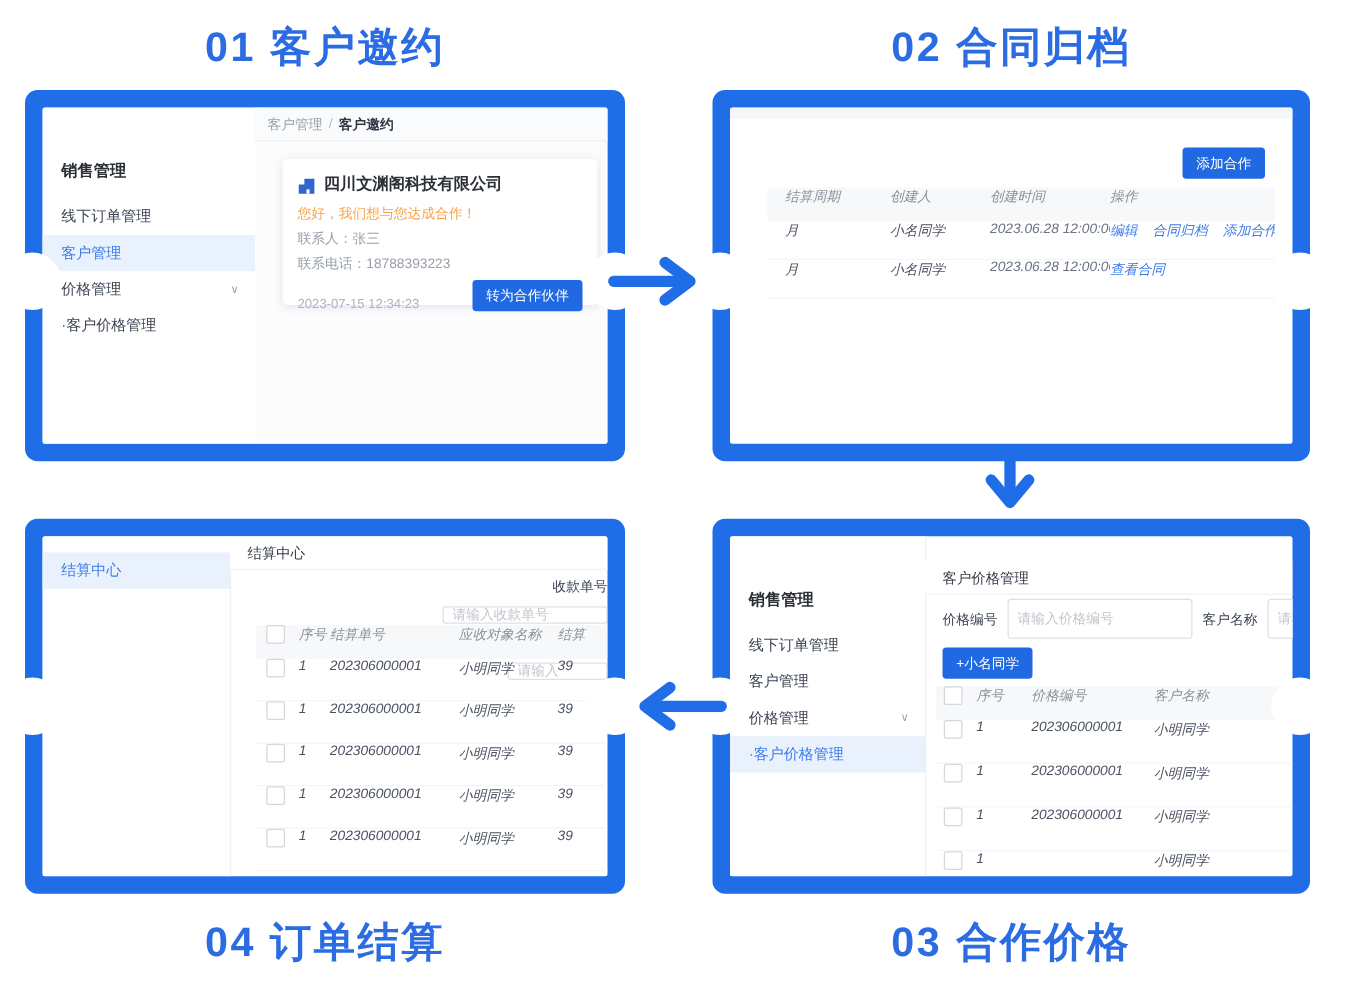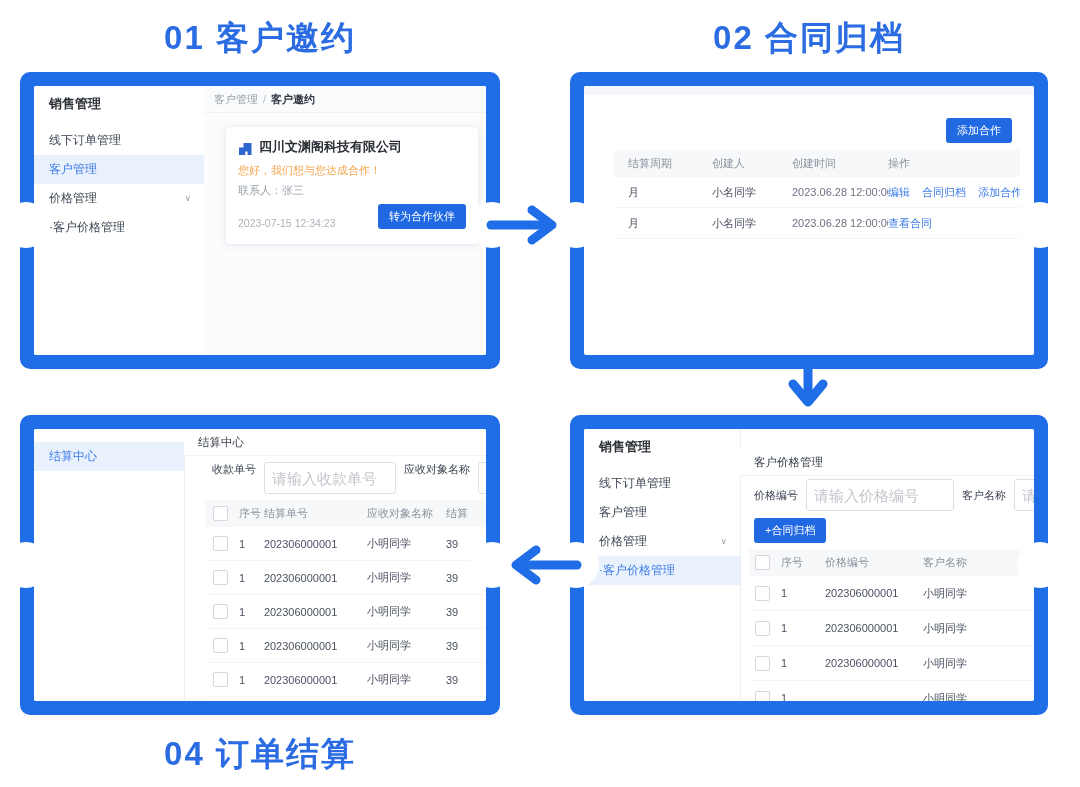--- a/index.html
+++ b/index.html
@@ -10,21 +10,21 @@
 
   .panel{position:absolute;background:#1f6ee8;border-radius:10px;}
   .panel-body{position:absolute;left:14px;top:14px;right:14px;bottom:14px;background:#fff;overflow:hidden;border-radius:2px;}
 
   .notch{position:absolute;width:46px;height:46px;background:#fff;border-radius:50%;z-index:6;}
   .arrow{position:absolute;z-index:7;}
   .arrow polyline,.arrow line{stroke:#1f6ee8;stroke-width:9;fill:none;stroke-linecap:round;stroke-linejoin:round;}
 
   
   .sb{position:absolute;top:0;bottom:0;left:0;background:#fff;border-right:1px solid #eef0f3;}
-  .sb-h{padding:9px 0 0 15px;font-size:13px;font-weight:bold;color:#2b2f36;white-space:nowrap;}
+  .sb-h{padding:9px 0 0 15px;font-size:13px;font-weight:bold;color:#2b2f36;white-space:nowrap;margin-top:33px;}
   .sb-list{margin-top:13px;}
   .sb-item{height:29px;line-height:29px;padding-left:15px;font-size:12px;color:#3c4453;position:relative;white-space:nowrap;cursor:pointer;}
   .sb-item.active{background:#e9f1fd;color:#3e7ce8;}
   .sb-chev{position:absolute;right:13px;top:0;color:#9aa3af;font-size:9px;}
 
   .main{position:absolute;top:0;bottom:0;right:0;}
 
   .crumb-bar{position:absolute;left:0;right:0;top:0;height:26px;background:#fafbfc;border-bottom:1px solid #f1f2f4;display:flex;align-items:center;padding-left:10px;font-size:11px;}
   .crumb-parent{color:#98a0ab;cursor:pointer;}
   .crumb-sep{color:#b6bcc4;margin:0 5px;}
@@ -34,39 +34,40 @@
 
   .card{position:absolute;background:#fff;border-radius:4px;box-shadow:0 1px 8px rgba(30,60,120,0.12);padding:11px 12px;}
   .card-company{display:flex;align-items:flex-end;gap:6px;font-size:13px;font-weight:bold;color:#2b2f36;}
   .card-greet{margin-top:7px;font-size:11px;color:#f5a44c;}
   .card-line{margin-top:5px;font-size:11px;color:#9aa1ab;}
   .card-foot{margin-top:6px;display:flex;align-items:flex-end;justify-content:space-between;}
   .card-time{font-size:10.5px;color:#adb3bc;}
 
   .btn{display:inline-flex;align-items:center;justify-content:center;background:#2169e2;color:#fff;font-size:11px;border:none;border-radius:3px;padding:5px 11px;cursor:pointer;white-space:nowrap;}
 
-  .inp{height:32px;border:1px solid #dde1e7;border-radius:3px;font-size:15px;padding:0 7px;color:#333;background:#fff;box-sizing:border-box;}
+  .inp{height:32px;border:1px solid #dde1e7;border-radius:3px;font-size:11px;padding:0 7px;color:#333;background:#fff;box-sizing:border-box;}
   .inp::placeholder{color:#c2c6cc;}
   .f-label{font-size:11px;color:#3c4453;white-space:nowrap;}
 
   .tbl{position:absolute;}
-  .t-row{display:flex;align-items:center;font-size:11px;color:#4a5160;border-bottom:1px solid #f4f5f7;white-space:nowrap;}
+  .t-row{display:flex;font-size:11px;color:#4a5160;border-bottom:1px solid #f4f5f7;white-space:nowrap;font-style:italic;}
   .t-head{background:#f7f8fa;color:#8a919c;border-bottom:none;}
   .cb{flex:none;width:13px;height:13px;border:1px solid #d4d7de;border-radius:2px;background:#fff;cursor:pointer;}
   .lnk{color:#3e7ce8;cursor:pointer;margin-right:9px;}
   .cell{overflow:hidden;}
 </style>
 </head>
 <body>
 
 <div class="stage">
 
   <div class="big-title" style="left:20px;top:16px;width:480px;">01 客户邀约</div>
   <div class="big-title" style="left:570px;top:16px;width:478px;">02 合同归档</div>
   <div class="big-title" style="left:20px;top:732px;width:480px;">04 订单结算</div>
+  <div class="big-title" style="left:570px;top:732px;width:478px;">03 合作价格</div>
 
   <div class="panel" style="left:20px;top:72px;width:480px;height:297px;">
     <div class="panel-body">
       <div class="sb" style="width:170px;">
         <div class="sb-h">销售管理</div>
         <div class="sb-list">
           <div class="sb-item">线下订单管理</div>
           <div class="sb-item active">客户管理</div>
           <div class="sb-item">
             <span>价格管理</span>
@@ -84,20 +85,21 @@
         <div class="card" style="left:22px;top:41px;right:8px;height:95px;">
           <div class="card-company">
             <svg width="15" height="14" viewBox="0 0 15 14">
                 <path d="M1 13 V5.5 h4.5 V1 h8 v12 z" fill="#2f66d0"></path>
                 <rect x="7.2" y="9.5" width="2.4" height="3.5" fill="#ffffff"></rect>
               </svg>
             <span>四川文渊阁科技有限公司</span>
           </div>
           <div class="card-greet">您好，我们想与您达成合作！</div>
           <div class="card-line">联系人：张三</div>
+          <div class="card-line">联系电话：18788393223</div>
           <div class="card-foot">
             <span class="card-time">2023-07-15 12:34:23</span>
             <button class="btn">转为合作伙伴</button>
           </div>
         </div>
       </div>
     </div>
   </div>
 
   <div class="panel" style="left:570px;top:72px;width:478px;height:297px;">
@@ -149,21 +151,21 @@
         </div>
       </div>
       <div class="main" style="left:156px;margin-top:20px;">
         <div class="title-bar">客户价格管理</div>
         <div style="position:absolute;left:14px;top:34px;right:0;height:24px;display:flex;align-items:center;gap:8px;">
           <span class="f-label">价格编号</span>
           <input class="inp" style="width: 148px;" placeholder="请输入价格编号">
           <span class="f-label">客户名称</span>
           <input class="inp" style="width: 110px;" placeholder="请输入">
         </div>
-        <button class="btn" style="position:absolute;left:14px;top:69px;">+合同归档</button>
+        <button class="btn" style="position:absolute;left:14px;top:69px;">+小名同学</button>
         <div class="tbl" style="left:9px;right:0;top:100px;">
           <div class="t-row t-head" style="height:27px;padding-left:6px;">
             <span class="cb" style="visibility:hidden;"></span>
             <span class="cb" style="margin-right:0;position:absolute;left:6px;"></span>
             <div class="cell" style="width:44px;margin-left:11px;">序号</div>
             <div class="cell" style="width:98px;">价格编号</div>
             <div class="cell" style="flex:1;">客户名称</div>
           </div>
           <div class="t-row" style="height:34px;padding-left:6px;">
             <span class="cb"></span>
@@ -196,21 +198,21 @@
 
   <div class="panel" style="left:20px;top:415px;width:480px;height:300px;">
     <div class="panel-body">
       <div class="sb" style="width:150px;">
         <div class="sb-list">
           <div class="sb-item active">结算中心</div>
         </div>
       </div>
       <div class="main" style="left:150px;">
         <div class="title-bar">结算中心</div>
-        <div style="position:absolute;left:28px;top:33px;right:0;height:24px;display:flex;align-items:flex-start;gap:8px;">
+        <div style="position:absolute;left:12px;top:33px;right:0;height:24px;display:flex;align-items:flex-end;gap:8px;flex-direction:column;">
           <span class="f-label">收款单号</span>
           <input class="inp" style="width: 132px;" placeholder="请输入收款单号">
           <span class="f-label">应收对象名称</span>
           <input class="inp" style="width: 80px;" placeholder="请输入">
         </div>
         <div class="tbl" style="left:21px;right:0;top:71px;">
           <div class="t-row t-head" style="height:27px;padding-left:8px;">
             <span class="cb"></span>
             <div class="cell" style="width:28px;margin-left:11px;">序号</div>
             <div class="cell" style="width:116px;">结算单号</div>

